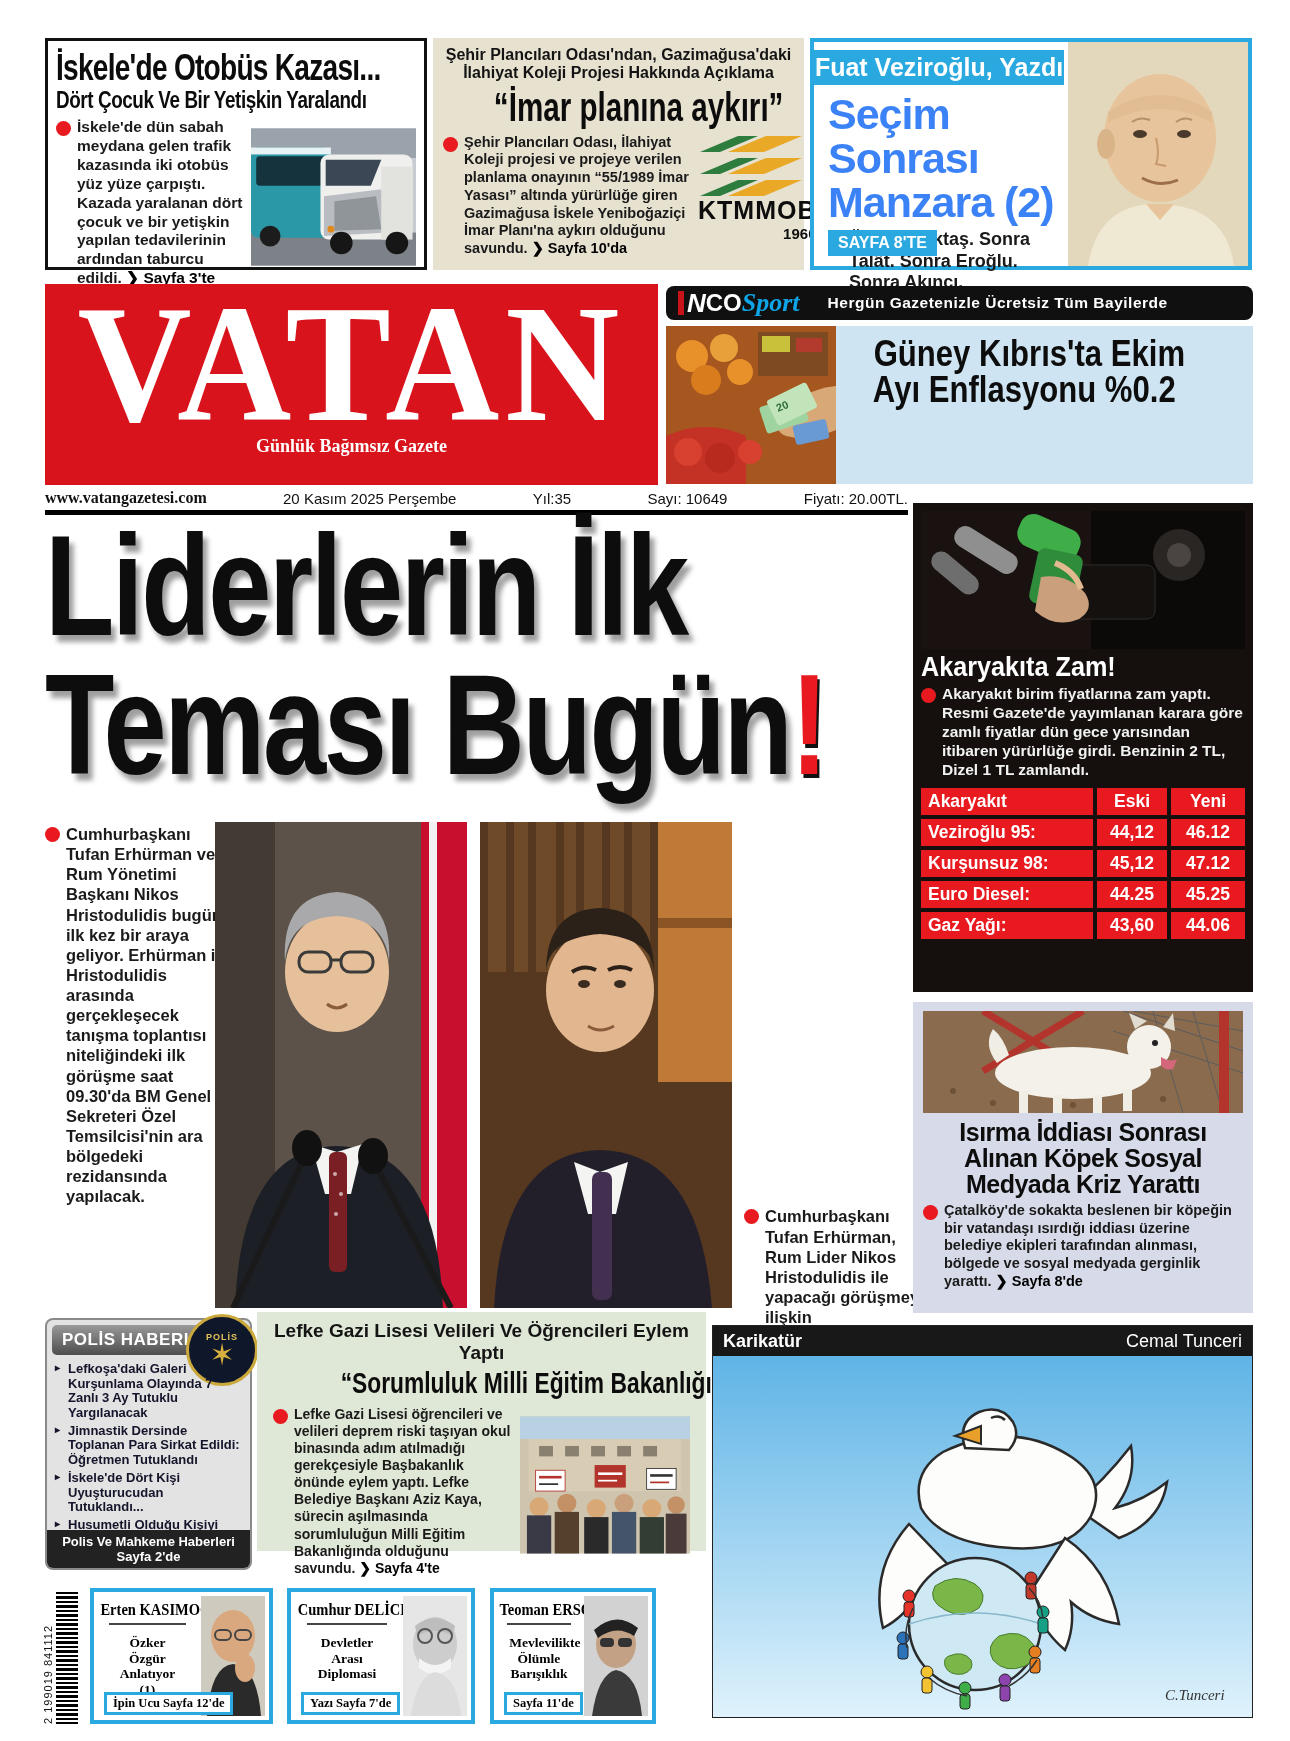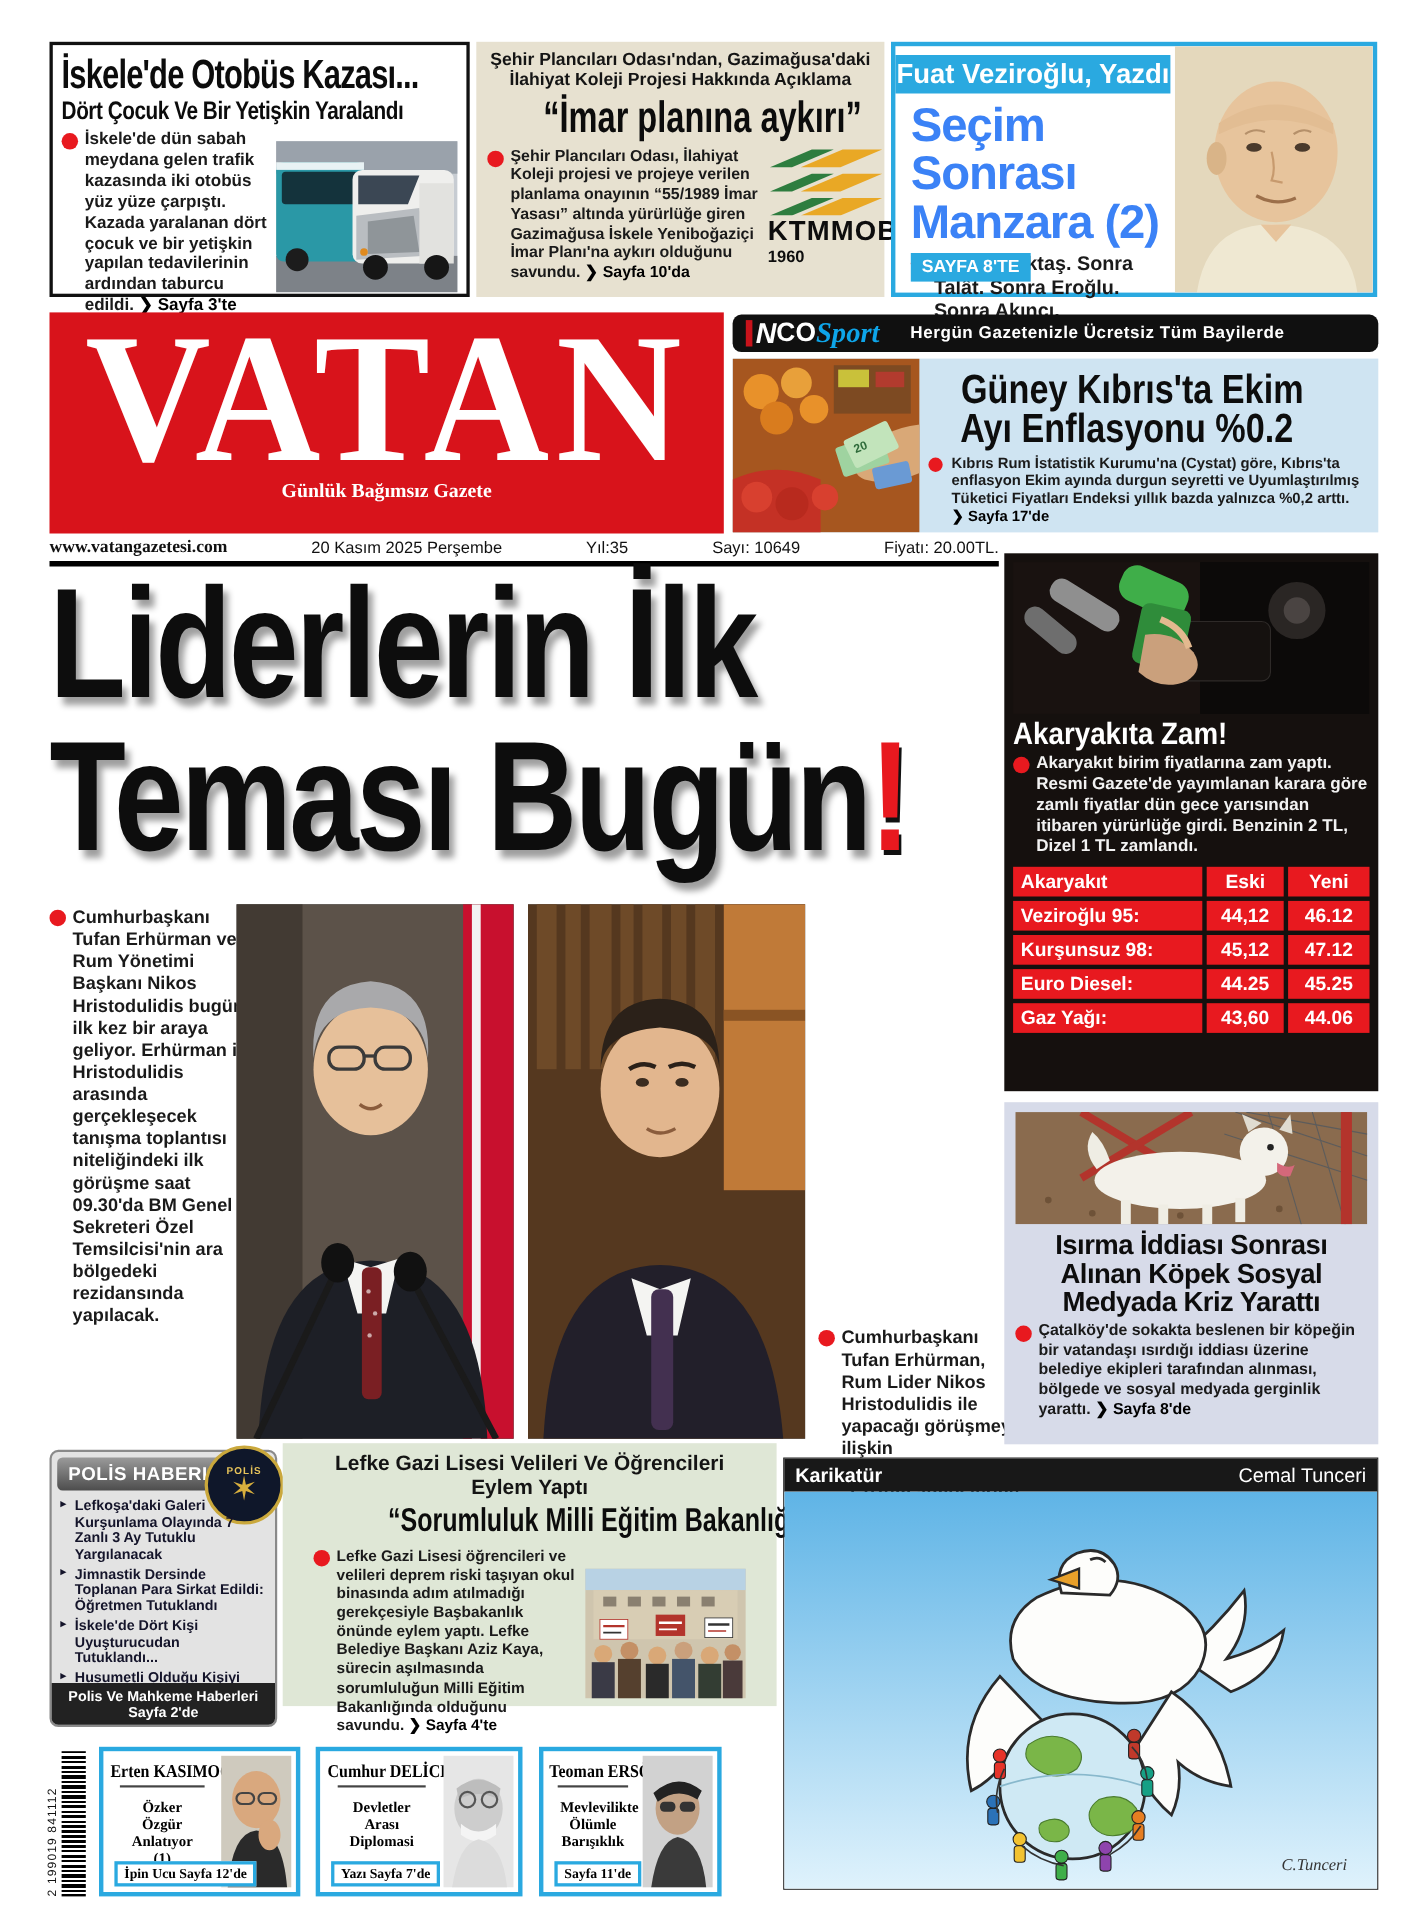--- a/index.html
+++ b/index.html
@@ -59,21 +59,21 @@
   #police-box{top:1318px;left:45px;width:207px;height:252px;background:#e3e3e3;border:2px solid #8a8a8a;border-radius:8px;box-sizing:border-box;}
   .police-header{margin:5px;height:30px;border-radius:5px;background:linear-gradient(#9a9a9a,#4d4d4d);color:#fff;font-weight:bold;font-size:17px;display:flex;align-items:center;padding-left:10px;letter-spacing:0.5px;}
   .police-items{padding:2px 8px 0 8px;font-size:13px;line-height:1.13;font-weight:bold;color:#14142a;}
   .police-items .it{position:relative;padding-left:13px;margin-bottom:3px;}
   .police-items .mk{position:absolute;left:0;top:0;font-size:10px;}
   .police-footer{position:absolute;bottom:0;left:0;right:0;background:#222;color:#fff;font-weight:bold;font-size:13px;text-align:center;padding:4px 0;border-radius:0 0 6px 6px;}
   #police-badge{position:absolute;top:-6px;right:-8px;width:66px;height:66px;border-radius:50%;background:#0f172a;border:3px solid #caa83c;display:flex;flex-direction:column;align-items:center;justify-content:center;}
   #police-badge .bt{color:#e6c35a;font-size:9px;font-weight:bold;letter-spacing:1px;}
   #police-badge .star{color:#d8af3e;font-size:30px;line-height:26px;}
   
-  #lefke-box{top:1312px;left:257px;width:449px;height:239px;background:#dfe7d6;box-sizing:border-box;padding:8px 28px;}
+  #lefke-box{top:1312px;left:257px;width:449px;height:239px;background:#dfe7d6;box-sizing:border-box;padding:8px 16px;}
   .lefke-kicker{font-size:19px;font-weight:bold;text-align:center;color:#141414;}
   .lefke-title{font-size:30px;font-weight:bold;text-align:center;color:#0c0c0c;margin:2px 0 6px;}
   
   #cartoon-box{top:1325px;left:712px;width:541px;height:393px;border:1px solid #222;box-sizing:border-box;}
   .cartoon-header{height:30px;background:#181818;color:#fff;display:flex;justify-content:space-between;align-items:center;padding:0 10px;font-size:18px;}
   .cartoon-header .l{font-weight:bold;}
   
   .colbox{top:1588px;height:136px;border:4px solid #2aa9e0;background:#fff;box-sizing:border-box;}
   #col1{left:90px;width:183px;} #col2{left:287px;width:188px;} #col3{left:490px;width:166px;}
   .colname{font-family:"Liberation Serif",serif;font-weight:bold;font-size:16.5px;text-align:center;margin-top:8px;white-space:nowrap;transform:scaleX(0.88);}
@@ -123,21 +123,21 @@
 
   <div class="abs topbox" id="imar-box">
     <div class="imar-kicker">Şehir Plancıları Odası'ndan, Gazimağusa'daki İlahiyat Koleji Projesi Hakkında Açıklama</div>
     <div class="imar-title"><span class="condC" style="transform:scaleX(0.74);">“İmar planına aykırı”</span></div>
     <div style="display:flex;">
       <div class="bodytxt" style="width:228px;flex:none;font-size:14.5px;">
         <span class="rb"></span>
         <span>Şehir Plancıları Odası, İlahiyat Koleji projesi ve projeye verilen planlama onayının “55/1989 İmar Yasası” altında yürürlüğe giren Gazimağusa İskele Yeniboğaziçi İmar Planı'na aykırı olduğunu savundu.</span>
         <b class="pageref">❯ Sayfa 10'da</b>
       </div>
-      <div style="margin-left:6px;text-align:left;">
+      <div style="margin-left:6px;text-align:right;">
         <svg width="110" height="62" viewBox="0 0 110 62">
           <polygon points="2,18 40,2 60,2 22,18" fill="#2e7d3f"></polygon>
           <polygon points="30,18 68,2 104,2 66,18" fill="#e9a825"></polygon>
           <polygon points="2,40 40,24 60,24 22,40" fill="#2e7d3f"></polygon>
           <polygon points="30,40 68,24 104,24 66,40" fill="#e9a825"></polygon>
           <polygon points="2,62 40,46 60,46 22,62" fill="#2e7d3f"></polygon>
           <polygon points="30,62 68,46 104,46 66,62" fill="#e9a825"></polygon>
         </svg>
         <div style="font-weight:bold;font-size:25px;letter-spacing:1px;color:#0d0d0d;">KTMMOB</div>
         <div style="font-weight:bold;font-size:15px;color:#0d0d0d;">1960</div>
@@ -203,25 +203,20 @@
         <circle cx="84" cy="126" r="12" fill="#d8402f"></circle>
       <path d="M170 60 q-36 4 -56 30 q-8 14 6 20 q22 6 50 -6 z" fill="#d9a877"></path>
       <rect x="96" y="74" width="44" height="28" rx="3" transform="rotate(-18 118 88)" fill="#9fd3a0"></rect>
       <rect x="104" y="64" width="44" height="28" rx="3" transform="rotate(-26 126 78)" fill="#c2e4bb"></rect>
       <text x="112" y="86" font-size="11" font-weight="bold" fill="#2e6b3a" transform="rotate(-22 112 86)">20</text>
       <rect x="128" y="96" width="34" height="20" rx="3" transform="rotate(-12 145 106)" fill="#6a9ad4"></rect>
     </svg>
     <div style="margin-left:178px;padding-top:10px;">
       <div class="infl-title"><span class="condC" style="transform:scaleX(0.84);">Güney Kıbrıs'ta Ekim</span></div>
       <div class="infl-title"><span class="condC" style="transform:scaleX(0.84);">Ayı Enflasyonu %0.2</span></div>
-      <div class="bodytxt" style="font-size:13.5px;margin-top:4px;width:392px;">
-        <span class="rb" style="width:13px;height:13px;"></span>
-        <span>Kıbrıs Rum İstatistik Kurumu'na (Cystat) göre, Kıbrıs'ta enflasyon Ekim ayında durgun seyretti ve Uyumlaştırılmış Tüketici Fiyatları Endeksi yıllık bazda yalnızca %0,2 arttı.</span>
-        <b class="pageref">❯ Sayfa 17'de</b>
-      </div>
     </div>
   </div>
 
   <div class="abs" id="dateline">
     <span class="site">www.vatangazetesi.com</span>
     <span>20 Kasım 2025 Perşembe</span>
     <span>Yıl:35</span>
     <span>Sayı: 10649</span>
     <span>Fiyatı: 20.00TL.</span>
   </div>

